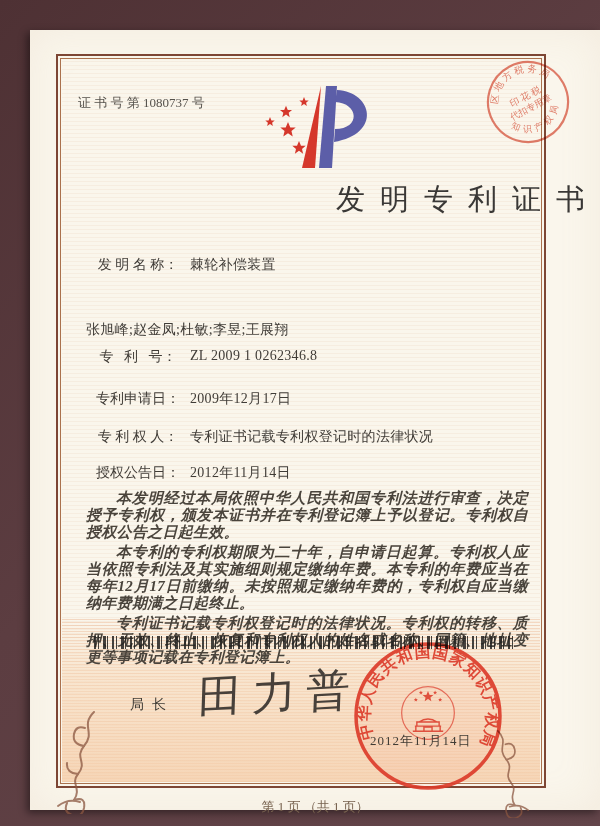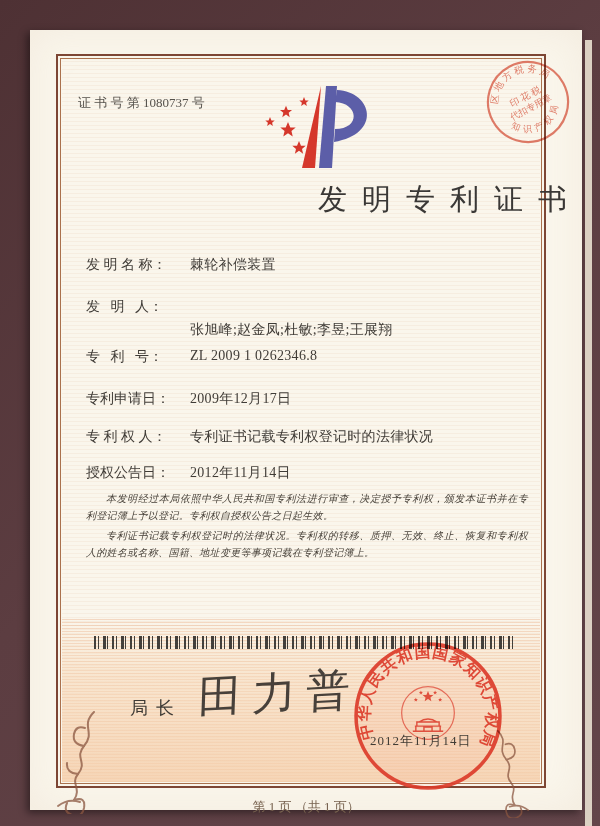--- a/index.html
+++ b/index.html
@@ -5,20 +5,21 @@
   html,body{margin:0;padding:0;}
   body{
     width:600px;height:826px;position:relative;overflow:hidden;
     background:linear-gradient(135deg,#4e3134 0%,#5c3d41 45%,#63454a 100%);
     font-family:"Liberation Serif","DejaVu Serif",serif;
   }
   .page{
     position:absolute;left:30px;top:30px;width:552px;height:780px;
     background:#faf6ec;
     box-shadow:-3px 3px 8px rgba(0,0,0,.45), inset 0 0 40px rgba(210,180,150,.15);
+    padding-left:18px;
   }
   .sliver{position:absolute;right:-10px;top:10px;bottom:-16px;width:7px;background:#e9e0d0;opacity:.9;}
   .frame{
     position:absolute;left:26px;top:24px;width:486px;height:730px;
     border:2px solid #7d4634;
   }
   .frame::after{content:"";position:absolute;inset:2px;border:1px solid #aa714d;pointer-events:none;}
   .frame::before{content:"";position:absolute;inset:4px;
     background:repeating-linear-gradient(0deg,rgba(224,184,152,.14) 0 1px,transparent 1px 4px);}
   .band{
@@ -28,37 +29,37 @@
       repeating-linear-gradient(0deg,rgba(230,160,115,.35) 0 1px,transparent 1px 3px);
   }
   .content{position:absolute;inset:0;z-index:2;}
   .cert-no{position:absolute;left:48px;top:64px;font-size:13px;color:#56524c;white-space:pre;}
   .logo{position:absolute;left:228px;top:52px;}
   .title{
     position:absolute;left:0;right:0;top:150px;text-align:right;
     font-size:29px;font-weight:500;color:#3a3836;letter-spacing:15px;text-indent:15px;
   }
   .fields{position:absolute;left:56px;top:226px;width:440px;font-size:14px;color:#403c37;}
-  .row{position:absolute;left:0;display:flex;width:440px;}
+  .row{position:absolute;left:0;display:flex;width:440px;text-align:center;}
   .lbl{width:104px;flex:none;white-space:pre;}
   .val{letter-spacing:.3px;}
   .val2{line-height:21px;letter-spacing:.3px;}
   .body-text{
     position:absolute;left:56px;top:460px;width:442px;
-    font-size:10px;line-height:17px;font-style:italic;color:#4a443c;
-    text-align:justify;letter-spacing:.3px;
+    font-size:15px;line-height:17px;font-style:italic;color:#4a443c;
+    text-align:justify;letter-spacing:.3px;font-weight:bold;
   }
   .body-text p{margin:0 0 3px 0;text-indent:2em;}
   .barcode{
     position:absolute;left:64px;top:606px;width:422px;height:13px;opacity:.85;
     background:repeating-linear-gradient(90deg,
       #242220 0 2px,transparent 2px 4px,#242220 4px 5px,transparent 5px 9px,
       #242220 9px 12px,transparent 12px 13px,#242220 13px 14px,transparent 14px 18px);
   }
-  .signer{position:absolute;left:100px;top:666px;font-size:18px;letter-spacing:8px;color:#3f3b35;}
+  .signer{position:absolute;left:100px;top:666px;font-size:14px;letter-spacing:8px;color:#3f3b35;}
   .sig{
     position:absolute;left:168px;top:634px;font-size:44px;font-weight:500;color:#2f2b27;
     letter-spacing:10px;transform:rotate(-3deg) skewX(-5deg);opacity:.88;
   }
   .seal{position:absolute;left:322px;top:610px;mix-blend-mode:multiply;opacity:.92;}
   .seal-date{position:absolute;left:340px;top:702px;font-size:13px;color:#413c35;letter-spacing:1px;z-index:4;}
   .footer{position:absolute;left:0;right:0;top:768px;text-align:center;font-size:13px;color:#77624f;white-space:pre;}
   .flourish{position:absolute;opacity:.75;}
   .fl-left{left:14px;top:680px;}
   .fl-right{left:456px;top:698px;transform:scaleX(-1);}
@@ -92,21 +93,20 @@
     </svg>
 
     <div class="title">发明专利证书</div>
 
     <div class="fields">
       <div class="row" style="top:0">
         <span class="lbl">发 明 名 称：</span>
         <span class="val">棘轮补偿装置</span>
       </div>
       <div class="row" style="top:42px">
-        <span class="lbl">发   明   人：</span>
         <span class="val2">
           <br>
           <span>张旭峰;赵金凤;杜敏;李昱;王展翔</span>
         </span>
       </div>
       <div class="row" style="top:92px">
         <span class="lbl">专   利   号：</span>
         <span class="val">ZL 2009 1 0262346.8</span>
       </div>
       <div class="row" style="top:134px">
@@ -118,20 +118,21 @@
         <span class="val">专利证书记载专利权登记时的法律状况</span>
       </div>
       <div class="row" style="top:208px">
         <span class="lbl">授权公告日：</span>
         <span class="val">2012年11月14日</span>
       </div>
     </div>
 
     <div class="body-text">
       <p>本发明经过本局依照中华人民共和国专利法进行审查，决定授予专利权，颁发本证书并在专利登记簿上予以登记。专利权自授权公告之日起生效。</p>
+      <p>本专利的专利权期限为二十年，自申请日起算。专利权人应当依照专利法及其实施细则规定缴纳年费。本专利的年费应当在每年12月17日前缴纳。未按照规定缴纳年费的，专利权自应当缴纳年费期满之日起终止。</p>
       <p>专利证书记载专利权登记时的法律状况。专利权的转移、质押、无效、终止、恢复和专利权人的姓名或名称、国籍、地址变更等事项记载在专利登记簿上。</p>
     </div>
 
     <div class="barcode"></div>
 
     <div class="signer">局长</div>
     <div class="sig">田力普</div>
 
     <svg class="flourish fl-left" width="64" height="104" viewBox="0 0 64 104">
       <g stroke="#8a5640" fill="none" stroke-width="2" stroke-linecap="round">

